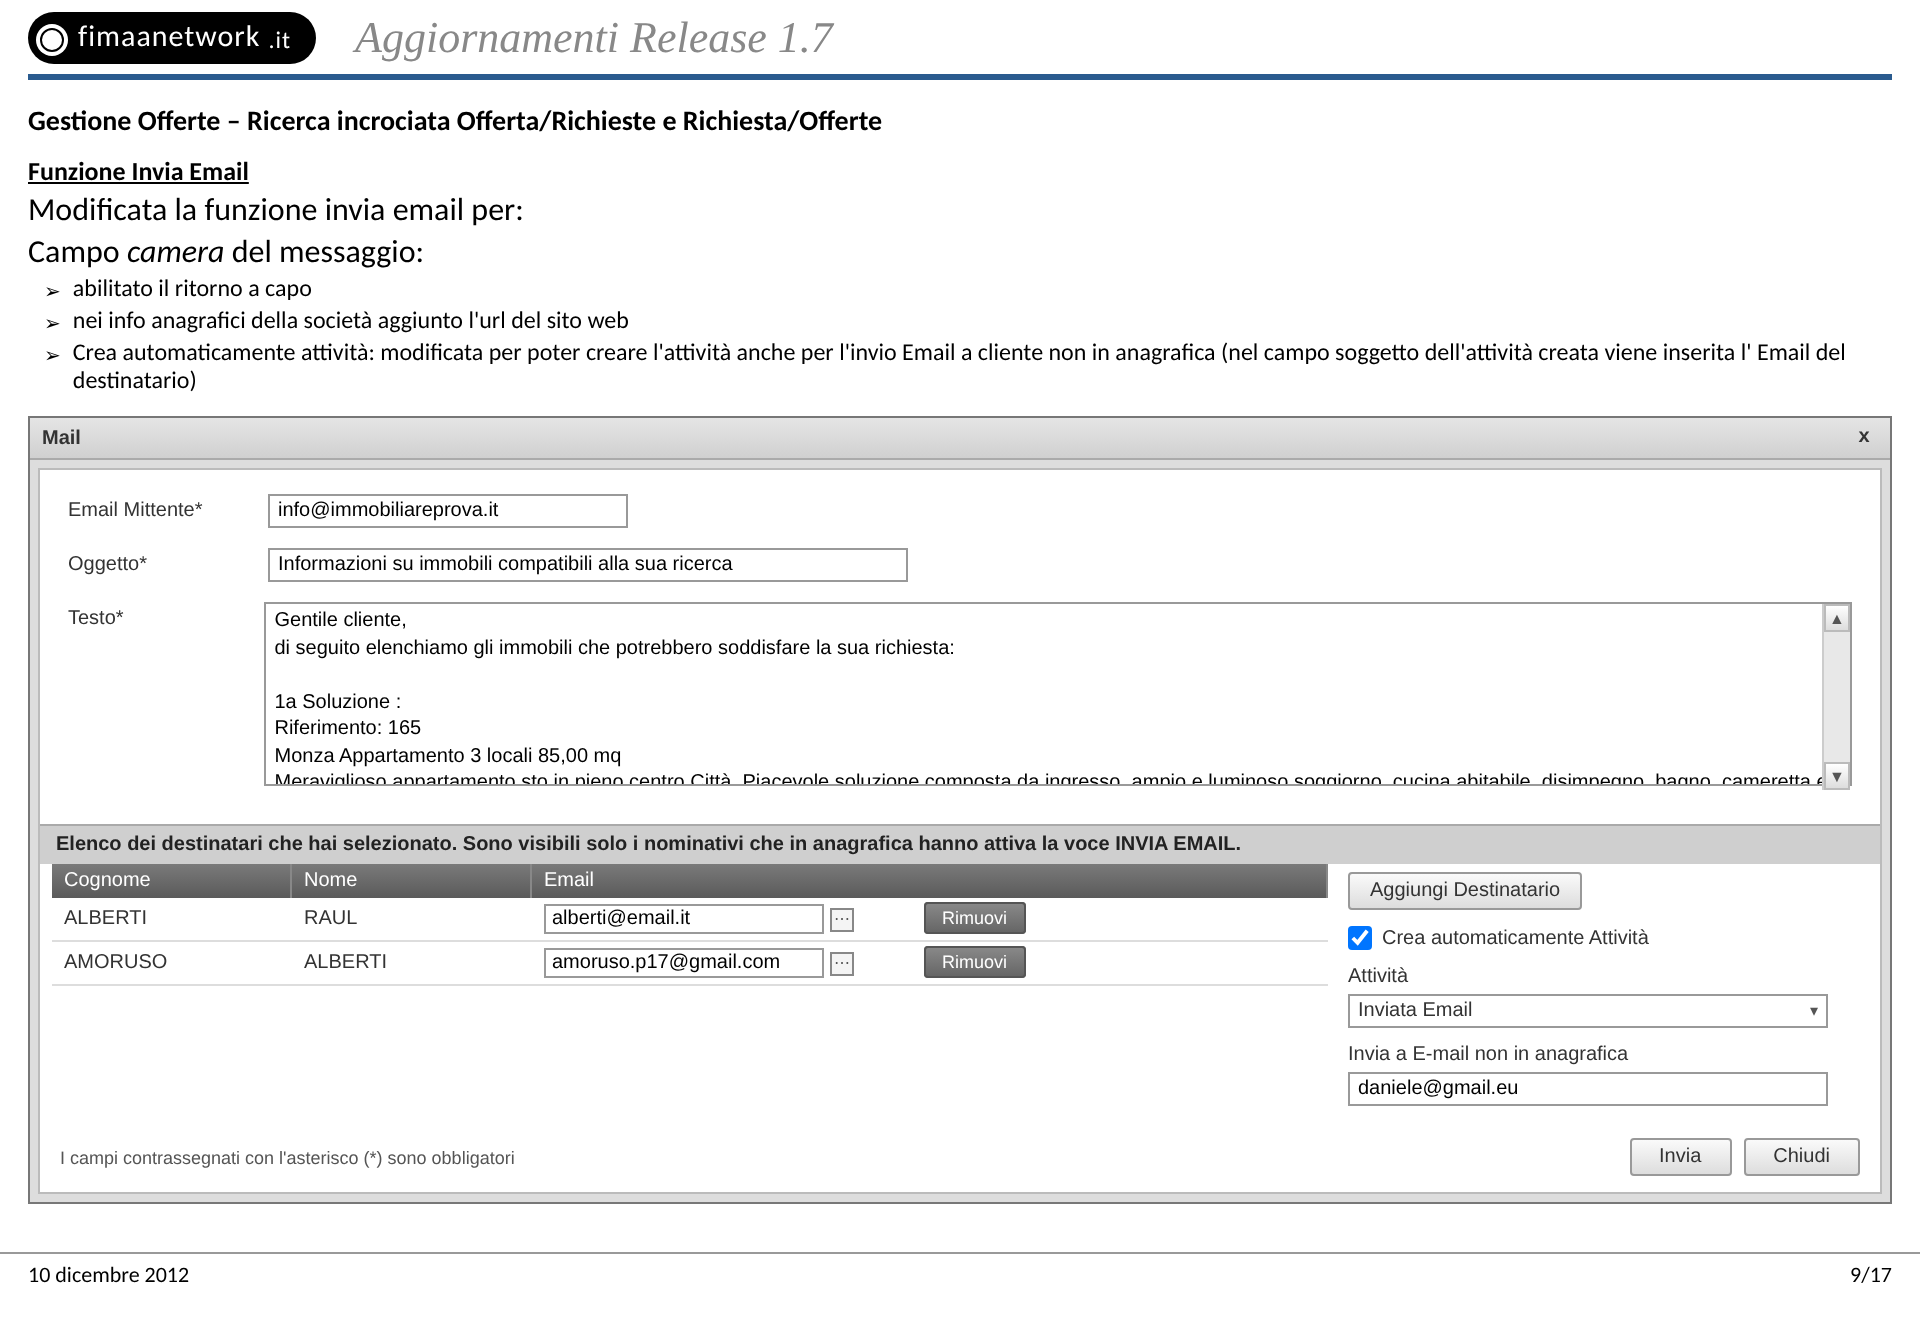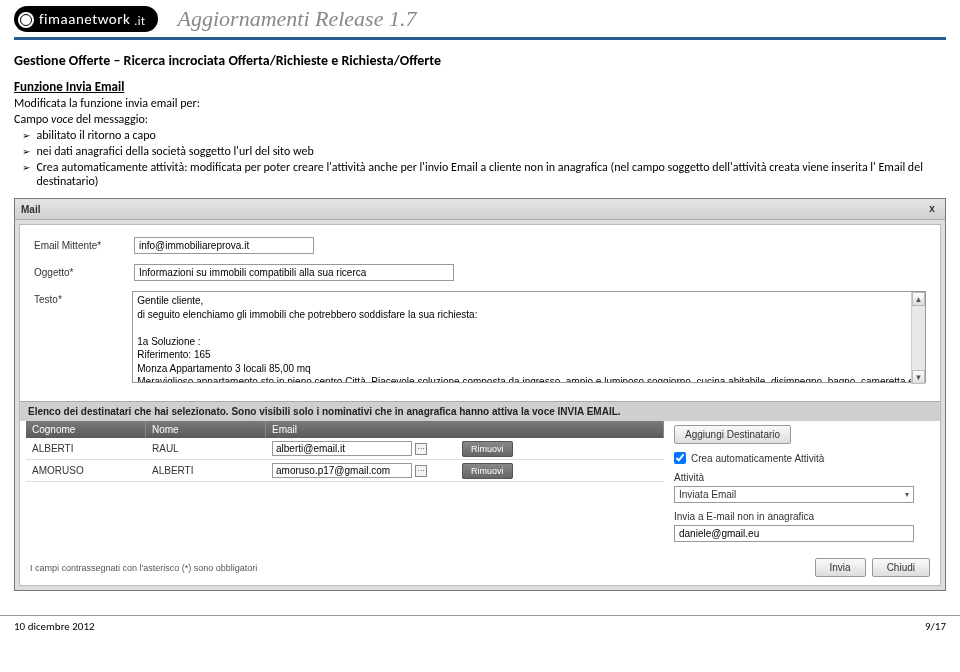--- a/index.html
+++ b/index.html
@@ -9,21 +9,21 @@
   .logo-pill { background: #000; color: #fff; border-radius: 16px; padding: 4px 12px 4px 4px; display: flex; align-items: flex-end; font-size: 15px; letter-spacing: 0.5px; }
   .logo-dot { width: 16px; height: 16px; background: #fff; border-radius: 50%; margin-right: 5px; position: relative; }
   .logo-dot::after { content: ''; position: absolute; width: 10px; height: 10px; border: 1px solid #000; border-radius: 50%; top: 2px; left: 2px; }
   .logo-it { font-size: 12px; margin-left: 4px; font-weight: normal; }
   .release-title { font-family: "Segoe Script", cursive; font-style: italic; color: #888; font-size: 22px; margin-left: 20px; }
   .hr-top { border: none; border-top: 3px solid #2a5b8f; margin: 2px 14px 12px; }
   
   .doc-body { padding: 0 14px; }
   .doc-h1 { font-size: 14px; font-weight: bold; margin-bottom: 10px; }
   .doc-h2 { font-size: 13px; font-weight: bold; text-decoration: underline; margin-bottom: 2px; }
-  .doc-line { font-size: 12px; margin-bottom: 2px; }
+  .doc-line { font-size: 16px; margin-bottom: 2px; }
   .italic { font-style: italic; }
   .bullet-list { margin-left: 8px; }
   .bullet-item { font-size: 12px; margin-bottom: 2px; display: flex; }
   .bullet-item::before { content: '➢'; margin-right: 6px; font-size: 10px; margin-top: 1px; }
   
   .ui-shot { border: 1px solid #777; margin: 10px 0 0; background: #ddd; font-family: Tahoma, Arial, sans-serif; font-size: 10px; color: #333; }
   .ui-titlebar { display: flex; justify-content: space-between; align-items: center; padding: 3px 6px; background: linear-gradient(#e5e5e5,#d0d0d0); border-bottom: 1px solid #aaa; font-weight: bold; }
   .ui-close { width: 14px; height: 14px; text-align: center; line-height: 13px; cursor: default; }
   
   .ui-inner { background: #fff; margin: 4px; border: 1px solid #bbb; }
@@ -85,28 +85,28 @@
   </div>
   <div class="release-title">Aggiornamenti Release 1.7</div>
 </div>
 <hr class="hr-top">
 
 <div class="doc-body">
   <div class="doc-h1">Gestione Offerte – Ricerca incrociata Offerta/Richieste e Richiesta/Offerte</div>
   <div class="doc-h2">Funzione Invia Email</div>
   <div class="doc-line">Modificata la funzione invia email per:</div>
   <div class="doc-line">
-    <span>Campo </span><span class="italic">voce</span><span> del messaggio:</span>
+    <span>Campo </span><span class="italic">camera</span><span> del messaggio:</span>
   </div>
   <div class="bullet-list">
     <div class="bullet-item">
         <span>abilitato il ritorno a capo</span>
       </div>
     <div class="bullet-item">
-        <span>nei dati anagrafici della società soggetto l'url del sito web</span>
+        <span>nei info anagrafici della società aggiunto l'url del sito web</span>
       </div>
     <div class="bullet-item">
         <span>Crea automaticamente attività: modificata per poter creare l'attività anche per l'invio Email a cliente non in anagrafica (nel campo soggetto dell'attività creata viene inserita l' Email del destinatario)</span>
       </div>
   </div>
 
   <div class="ui-shot">
     <div class="ui-titlebar">
       <span>Mail</span>
       <span class="ui-close">x</span>

